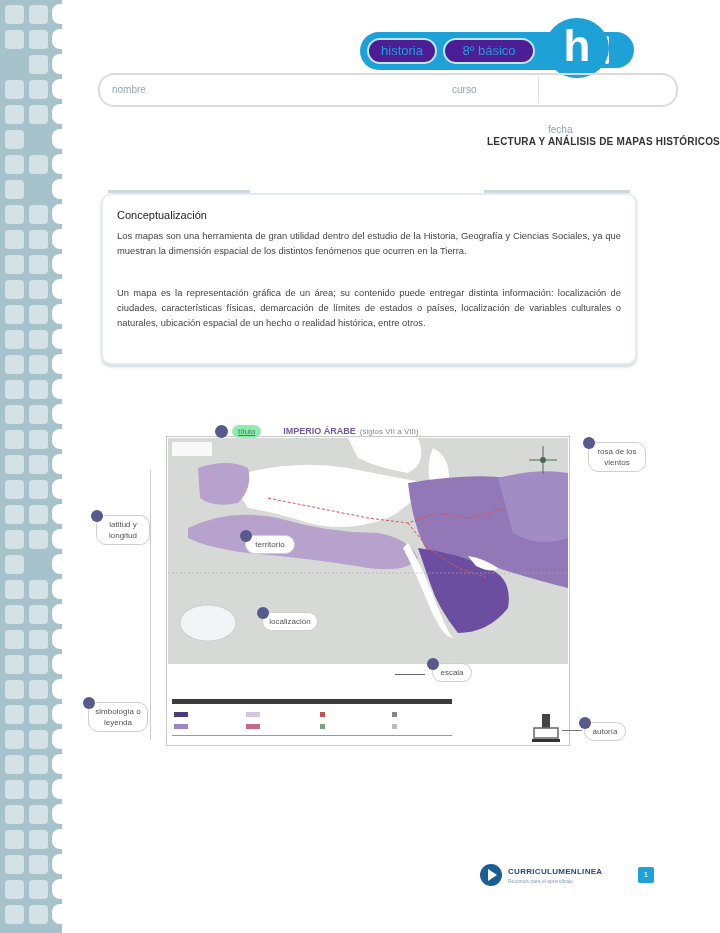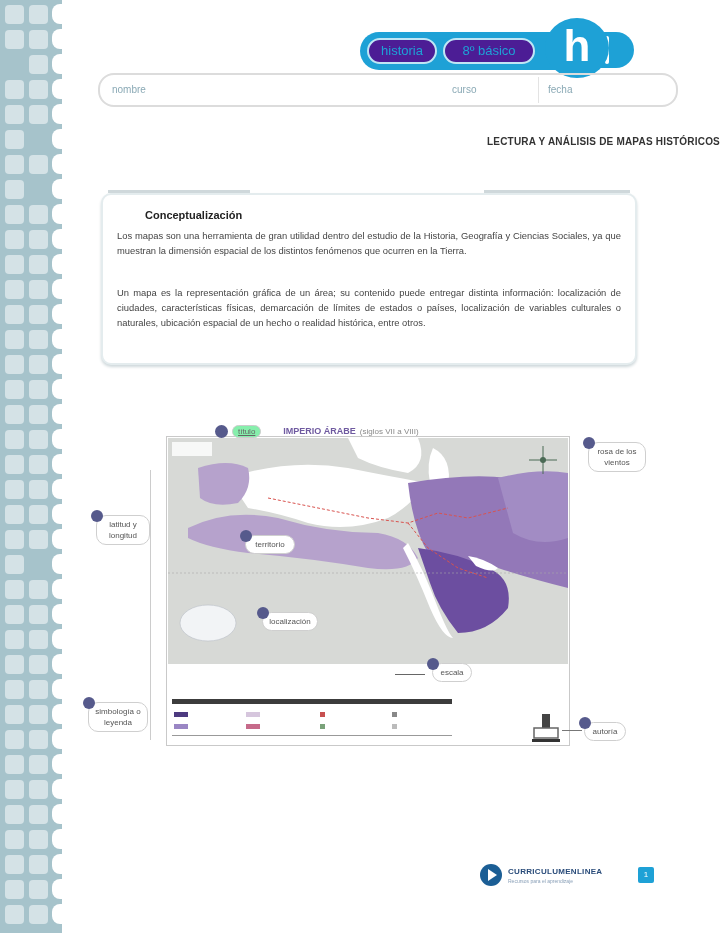--- a/index.html
+++ b/index.html
@@ -20,21 +20,21 @@
 
   .name-bar { position: absolute; left: 98px; top: 73px; width: 580px; height: 34px; border: 2px solid #dcdcdc; border-radius: 16px; }
   .name-bar .lbl { position: absolute; top: 9px; font-size: 10px; color: #8aa9b5; }
   .name-bar .sep { position: absolute; top: 2px; width: 1px; height: 26px; background: #e3e3e3; }
 
   .doc-title { position: absolute; left: 0; width: 720px; top: 136px; text-align: right; font-size: 10px; font-weight: bold; color: #333; letter-spacing: 0.2px; padding-left: 20px; }
 
   
   .concept { position: absolute; left: 101px; top: 193px; width: 536px; height: 172px; background: #fff; border: 2px solid #e4ecee; border-radius: 10px; box-shadow: 0 2px 3px #cfd8db; }
   .concept-line { position: absolute; top: 190px; height: 3px; background: #cfd8db; }
-  .concept h3 { position: absolute; left: 14px; top: 14px; font-size: 11px; font-weight: bold; color: #222; margin-left: 28px; }
+  .concept h3 { position: absolute; left: 14px; top: 14px; font-size: 11px; font-weight: normal; color: #222; }
   .concept p { position: absolute; left: 14px; width: 504px; font-size: 9.4px; line-height: 15px; color: #444; text-align: justify; }
 
   
   .map-title-row { position: absolute; left: 215px; top: 422px; height: 18px; display: flex; align-items: center; gap: 4px; }
   .badge { width: 13px; height: 13px; border-radius: 50%; background: #565a8c; display: inline-block; }
   .callout { position: absolute; background: #fff; border: 1.5px solid #cfcfcf; border-radius: 10px; font-size: 8px; color: #555; text-align: center; line-height: 11px; padding: 3px 2px; }
   .callout .badge { position: absolute; left: -6px; top: -6px; width: 12px; height: 12px; }
   .map-frame { position: absolute; left: 166px; top: 436px; width: 404px; height: 310px; border: 1.5px solid #c9c9c9; background: #fff; }
   .map-area { position: absolute; left: 168px; top: 438px; width: 400px; height: 226px; background: #d7d9d6; overflow: hidden; }
   .legend-bar { position: absolute; left: 172px; top: 699px; width: 280px; height: 5px; background: #3c3c3c; }
@@ -167,21 +167,21 @@
 <div class="pill" style="left:367px;width:70px;">historia</div>
 <div class="pill" style="left:443px;width:92px;">8º básico</div>
 <div class="h-tail"></div>
 <div class="h-tail-inner"></div>
 <div class="h-circle">h</div>
 
 <div class="name-bar">
   <span class="lbl" style="left:12px;">nombre</span>
   <span class="lbl" style="left:352px;">curso</span>
   <span class="sep" style="left:438px;"></span>
-  <span class="lbl" style="left:448px;">fecha</span>
+  <span class="lbl" style="left:448px;margin-top:40px;">fecha</span>
 </div>
 
 <div class="doc-title">LECTURA Y ANÁLISIS DE MAPAS HISTÓRICOS</div>
 
 <div class="concept-line" style="left:108px;width:142px;"></div>
 <div class="concept-line" style="left:484px;width:146px;"></div>
 <div class="concept">
   <h3>Conceptualización</h3>
   <p style="top:90px;">Un mapa es la representación gráfica de un área; su contenido puede entregar distinta información: localización de ciudades, características físicas, demarcación de límites de estados o países, localización de variables culturales o naturales, ubicación espacial de un hecho o realidad histórica, entre otros.</p>
   <p style="top:33px;">Los mapas son una herramienta de gran utilidad dentro del estudio de la Historia, Geografía y Ciencias Sociales, ya que muestran la dimensión espacial de los distintos fenómenos que ocurren en la Tierra.</p>

